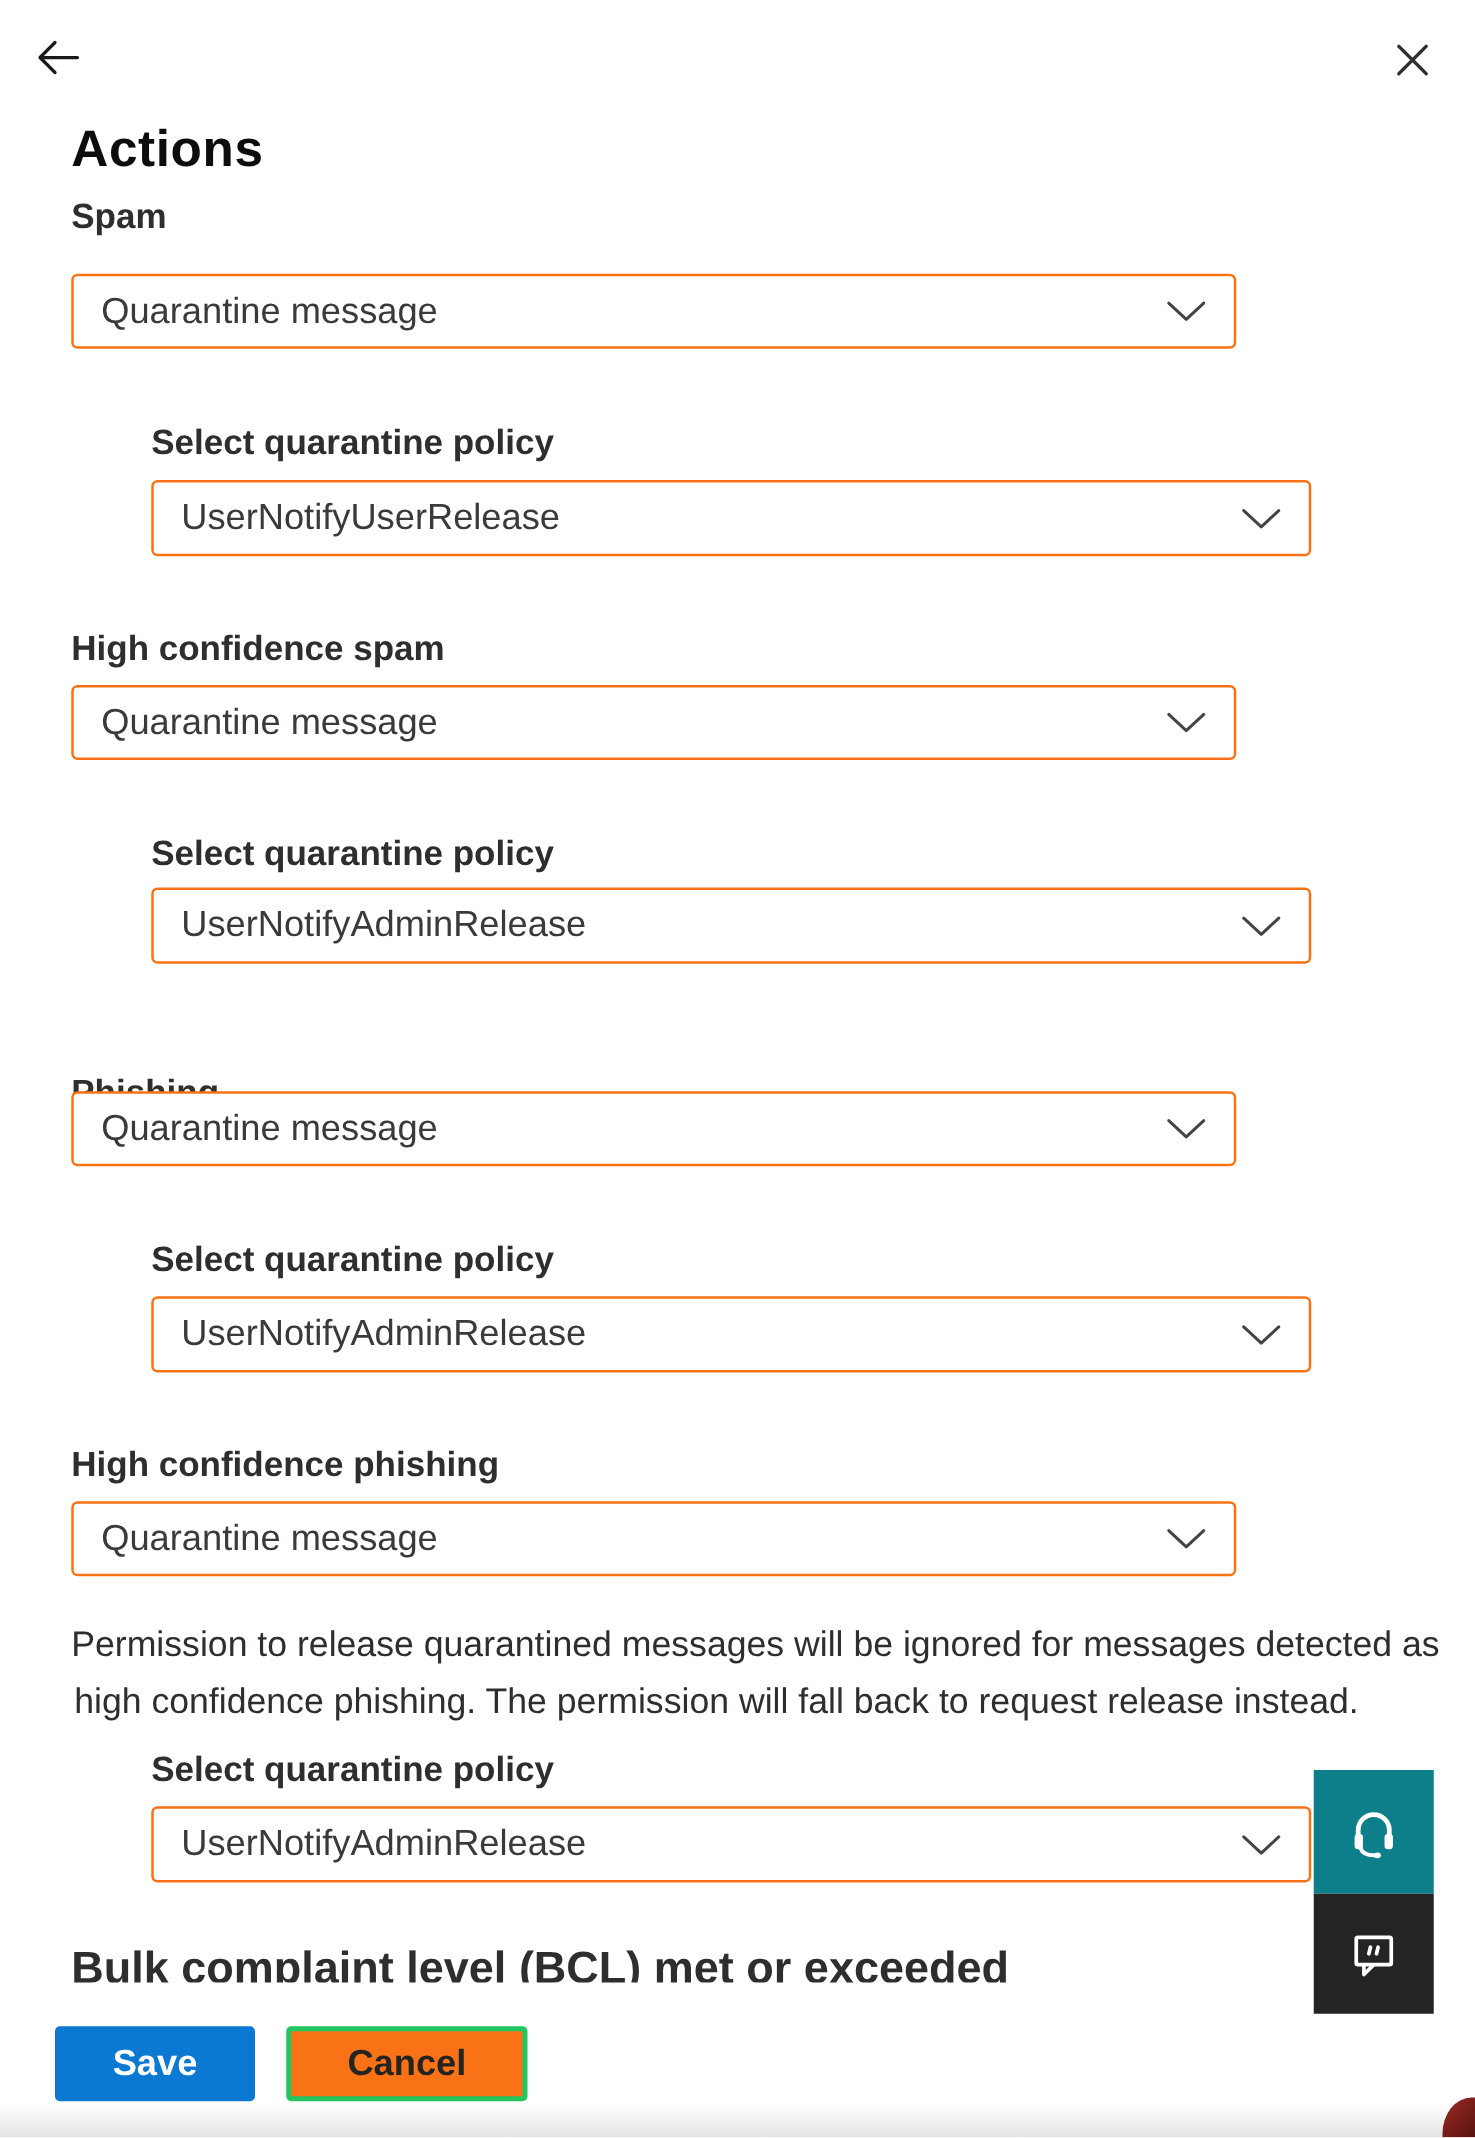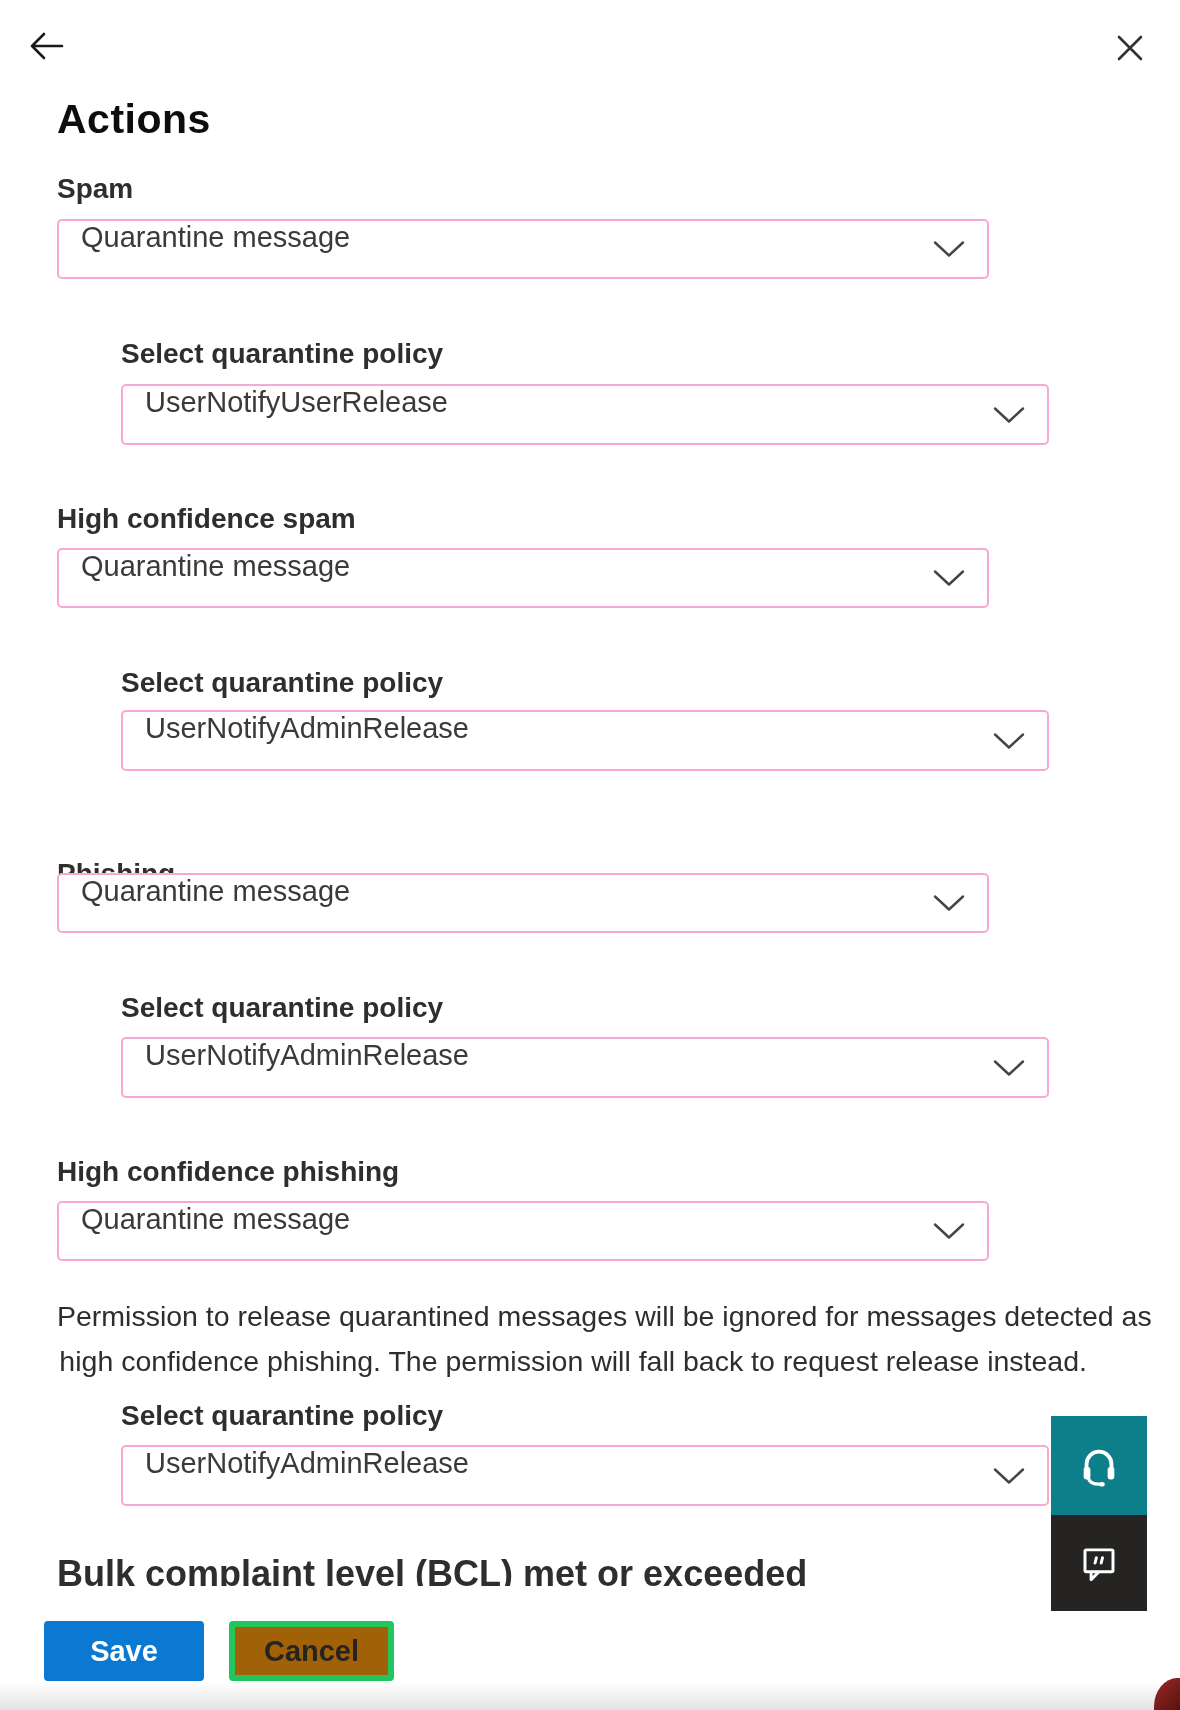--- a/index.html
+++ b/index.html
@@ -7,51 +7,51 @@
     position:relative; width:1180px; height:1710px; background:#ffffff;
     overflow:hidden; font-family:"Liberation Sans", sans-serif; color:#2f2e2d;
   }
   .icon-btn { position:absolute; background:none; border:none; padding:0; cursor:pointer; line-height:0; }
   .back-btn  { left:26px; top:27px; width:40px; height:38px; }
   .close-btn { left:1110px; top:30px; width:40px; height:36px; }
 
   .page-title { position:absolute; left:57px; top:96px; font-size:41px; font-weight:700; color:#0d0d0d; letter-spacing:0.5px; }
 
   .f-label { position:absolute; font-size:28px; font-weight:600; color:#2f2e2d; line-height:34px; white-space:nowrap; }
-  .l0 { left:57px;  top:172px; }
+  .l0 { left:57px;  top:156px; }
   .l1 { left:121px; top:337px; }
   .l2 { left:57px;  top:502px; }
   .l3 { left:121px; top:666px; }
   .l4 { left:57px;  top:829px;margin-top:28px; }
   .l5 { left:121px; top:991px; }
   .l6 { left:57px;  top:1155px; }
   .l7 { left:121px; top:1399px; }
 
   .dd {
     position:absolute; height:60px; box-sizing:border-box; background:#fff;
-    border:2px solid #f9a8d4; border-radius:5px;
-    display:flex; align-items:flex-start; padding:0 60px 0 22px; cursor:pointer;
+    border:2px solid #f97316; border-radius:5px;
+    display:flex; align-items:center; padding:0 60px 0 22px; cursor:pointer;
   }
   .dd-main   { left:57px;  width:932px; }
   .dd-indent { left:121px; width:928px; height:61px; }
   .d0 { top:219px; } .d1 { top:384px; } .d2 { top:548px; } .d3 { top:710px; }
   .d4 { top:873px; } .d5 { top:1037px; } .d6 { top:1201px; } .d7 { top:1445px; }
   .dd-text { font-size:29px; color:#3b3a39; white-space:nowrap; overflow:hidden; }
   .dd-chev { position:absolute; right:22px; top:50%; transform:translateY(-50%); }
 
   .note { position:absolute; left:57px; top:1294px; width:1030px; font-size:28.5px; line-height:45px; font-weight:400; color:#2f2e2d;text-align:right; }
   .note span { display:block; white-space:nowrap; }
 
   .next-section { position:absolute; left:57px; top:1553px; font-size:36px; font-weight:600; color:#2f2e2d; white-space:nowrap; z-index:1; }
 
   .footer { position:absolute; left:0; top:1586px; width:1180px; height:124px; background:#ffffff; z-index:4; }
   .btn { position:absolute; top:35px; height:60px; box-sizing:border-box; border-radius:4px;
          font-family:"Liberation Sans", sans-serif; font-size:29px; font-weight:600; cursor:pointer; }
   .btn-save   { left:44px;  width:160px; background:#0b78d1; border:none; color:#ffffff; }
-  .btn-cancel { left:229px; width:165px; background:#a16207; border:6px solid #22c55e; color:#252423; }
+  .btn-cancel { left:229px; width:193px; background:#f97316; border:4px solid #22c55e; color:#252423; }
 
   .float-btn { position:absolute; left:1051px; width:96px; border:none; padding:0; cursor:pointer;
                display:flex; align-items:center; justify-content:center; z-index:7; }
   .support-btn  { top:1416px; height:99px; background:#0d7f8a; }
   .feedback-btn { top:1515px; height:96px; background:#252423; }
 
   .bottom-fade { position:absolute; left:0; bottom:0; width:1180px; height:28px; z-index:5;
                  background:linear-gradient(rgba(255,255,255,0), #e4e3e3); pointer-events:none; }
   .corner-wedge { position:absolute; right:0; bottom:0; width:26px; height:32px; z-index:8;
                   background:linear-gradient(135deg,#9c2a24,#581210); border-top-left-radius:90%; }

